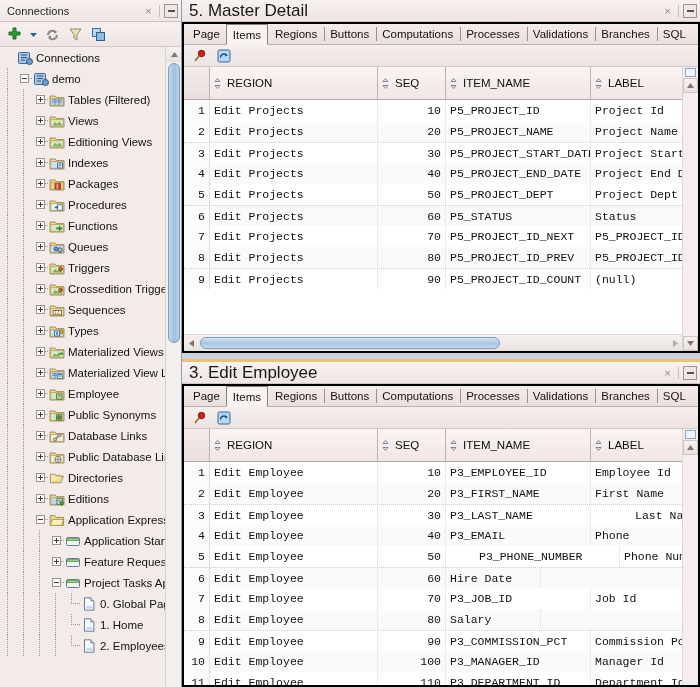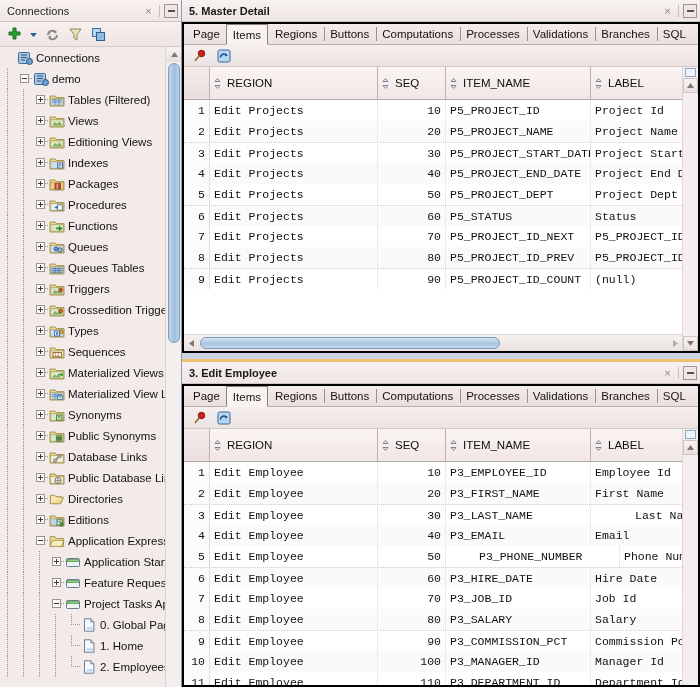--- a/index.html
+++ b/index.html
@@ -135,21 +135,21 @@
     background: #f2eae9;
     display: flex; flex-direction: column;
     overflow: hidden;
   }
   .pane-title {
     height: 22px; min-height:22px;
     background: linear-gradient(#f7f1f0,#eee5e4);
     display:flex; align-items:center; position:relative;
     border-bottom: 1px solid #cfc4c3;
   }
-  .pane-title .pane-title-text { padding-left: 7px; font-size:11px; color:#191715;font-weight:bold; }
+  .pane-title .pane-title-text { padding-left: 7px; font-size:17px; color:#191715; }
   .pane-body {
     flex:1; display:flex; flex-direction:column;
     border: 2px solid #000; border-top: 2px solid #000;
     background:#fff; overflow:hidden;
   }
   .tabbar {
     height: 21px; min-height:21px;
     background: linear-gradient(#f4ecea,#eae0de);
     display:flex; align-items:stretch; padding-left: 2px;
     border-bottom: 1px solid #b9adab;
@@ -453,36 +453,20 @@
           <div class="trow">
             <span class="guide dash"></span>
             <span class="guide dash"></span>
             <span class="exp">
               <span class="bx plus"></span>
               <span class="tail"></span>
             </span>
             <span class="ico">
               <svg width="16" height="16" viewBox="0 0 16 16">
                 <path d="M1 4h5l1.4 1.6H15V14H1z" fill="#f0d98c" stroke="#9a8a46" stroke-width=".9"></path>
-                <path d="M1.6 6.6h12.8V13.4H1.6z" fill="#b9d3ee" stroke="#a8974f" stroke-width=".7"></path>
-                <path d="M2.4 8.6h11.2M2.4 10.4h11.2M2.4 12.2h11.2M6 7.2v6M10 7.2v6" stroke="#436f9c" stroke-width=".8"></path>
-              </svg>
-            </span>
-            <span class="tlabel">Queues Tables</span>
-          </div>
-          <div class="trow">
-            <span class="guide dash"></span>
-            <span class="guide dash"></span>
-            <span class="exp">
-              <span class="bx plus"></span>
-              <span class="tail"></span>
-            </span>
-            <span class="ico">
-              <svg width="16" height="16" viewBox="0 0 16 16">
-                <path d="M1 4h5l1.4 1.6H15V14H1z" fill="#f0d98c" stroke="#9a8a46" stroke-width=".9"></path>
                 <path d="M1.6 6.6h12.8V13.4H1.6z" fill="#d6e8c9" stroke="#a8974f" stroke-width=".7"></path>
                 <path d="M3.2 12.6l3-3.6 2.2 2 2-2.6 3.2 4.2z" fill="#7fae63"></path>
                 <circle cx="11.6" cy="9" r="1.8" fill="#e3602a" stroke="#9a3c14"></circle>
               </svg>
             </span>
             <span class="tlabel">Triggers</span>
           </div>
           <div class="trow">
             <span class="guide dash"></span>
             <span class="guide dash"></span>
@@ -492,20 +476,37 @@
             </span>
             <span class="ico">
               <svg width="16" height="16" viewBox="0 0 16 16">
                 <path d="M1 4h5l1.4 1.6H15V14H1z" fill="#f0d98c" stroke="#9a8a46" stroke-width=".9"></path>
                 <path d="M1.6 6.6h12.8V13.4H1.6z" fill="#d6e8c9" stroke="#a8974f" stroke-width=".7"></path>
                 <path d="M3.2 12.6l3-3.6 2.2 2 2-2.6 3.2 4.2z" fill="#7fae63"></path>
                 <circle cx="11.6" cy="9" r="1.8" fill="#e3602a" stroke="#9a3c14"></circle>
               </svg>
             </span>
             <span class="tlabel">Crossedition Triggers</span>
+          </div>
+          <div class="trow">
+            <span class="guide dash"></span>
+            <span class="guide dash"></span>
+            <span class="exp">
+              <span class="bx plus"></span>
+              <span class="tail"></span>
+            </span>
+            <span class="ico">
+              <svg width="16" height="16" viewBox="0 0 16 16">
+                <path d="M1 4h5l1.4 1.6H15V14H1z" fill="#f0d98c" stroke="#9a8a46" stroke-width=".9"></path>
+                <path d="M1.6 6.6h12.8V13.4H1.6z" fill="#f2e7c9" stroke="#a8974f" stroke-width=".7"></path>
+                <rect x="4" y="8.4" width="8.4" height="4.4" fill="#fff" stroke="#8a6a2a"></rect>
+                <text x="5" y="12.2" font-size="4.6" fill="#b4362a" font-family="monospace">12</text>
+              </svg>
+            </span>
+            <span class="tlabel">Sequences</span>
           </div>
           <div class="trow">
             <span class="guide dash"></span>
             <span class="guide dash"></span>
             <span class="exp">
               <span class="bx plus"></span>
               <span class="tail"></span>
             </span>
             <span class="ico">
               <svg width="16" height="16" viewBox="0 0 16 16">
@@ -521,37 +522,20 @@
           <div class="trow">
             <span class="guide dash"></span>
             <span class="guide dash"></span>
             <span class="exp">
               <span class="bx plus"></span>
               <span class="tail"></span>
             </span>
             <span class="ico">
               <svg width="16" height="16" viewBox="0 0 16 16">
                 <path d="M1 4h5l1.4 1.6H15V14H1z" fill="#f0d98c" stroke="#9a8a46" stroke-width=".9"></path>
-                <path d="M1.6 6.6h12.8V13.4H1.6z" fill="#f2e7c9" stroke="#a8974f" stroke-width=".7"></path>
-                <rect x="4" y="8.4" width="8.4" height="4.4" fill="#fff" stroke="#8a6a2a"></rect>
-                <text x="5" y="12.2" font-size="4.6" fill="#b4362a" font-family="monospace">12</text>
-              </svg>
-            </span>
-            <span class="tlabel">Sequences</span>
-          </div>
-          <div class="trow">
-            <span class="guide dash"></span>
-            <span class="guide dash"></span>
-            <span class="exp">
-              <span class="bx plus"></span>
-              <span class="tail"></span>
-            </span>
-            <span class="ico">
-              <svg width="16" height="16" viewBox="0 0 16 16">
-                <path d="M1 4h5l1.4 1.6H15V14H1z" fill="#f0d98c" stroke="#9a8a46" stroke-width=".9"></path>
                 <path d="M1.6 6.6h12.8V13.4H1.6z" fill="#d7e9c8" stroke="#a8974f" stroke-width=".7"></path>
                 <path d="M3 12.6l2.6-3.2 1.9 1.7 1.7-2.2 2.6 3.7z" fill="#7fae63"></path>
                 <path d="M9.6 9.6h3.6" stroke="#2f9e35" stroke-width="1.6"></path>
                 <path d="M12 7.8l2.6 1.9-2.6 1.9z" fill="#2f9e35"></path>
               </svg>
             </span>
             <span class="tlabel">Materialized Views</span>
           </div>
           <div class="trow">
             <span class="guide dash"></span>
@@ -579,21 +563,21 @@
               <span class="tail"></span>
             </span>
             <span class="ico">
               <svg width="16" height="16" viewBox="0 0 16 16">
                 <path d="M1 4h5l1.4 1.6H15V14H1z" fill="#f0d98c" stroke="#9a8a46" stroke-width=".9"></path>
                 <path d="M1.6 6.6h12.8V13.4H1.6z" fill="#d7e9c8" stroke="#a8974f" stroke-width=".7"></path>
                 <rect x="7.6" y="8" width="5.4" height="5.2" fill="#cfe8bd" stroke="#4e7a3a"></rect>
                 <path d="M9 9.4h2.6M9 10.8h2.6" stroke="#4e7a3a" stroke-width=".7"></path>
               </svg>
             </span>
-            <span class="tlabel">Synonyms</span>
+            <span class="tlabel">Employee</span>
           </div>
           <div class="trow">
             <span class="guide dash"></span>
             <span class="guide dash"></span>
             <span class="exp">
               <span class="bx plus"></span>
               <span class="tail"></span>
             </span>
             <span class="ico">
               <svg width="16" height="16" viewBox="0 0 16 16">
@@ -1111,48 +1095,46 @@
                   <div class="cell bl" style="width:168px;flex:0 0 168px;">Edit Employee</div>
                   <div class="cell bl num" style="width:68px;flex:0 0 68px;">30</div>
                   <div class="cell bl" style="width:145px;flex:0 0 145px;">P3_LAST_NAME</div>
                   <div class="cell bl" style="width:95px;flex:0 0 95px;margin-left:40px;">Last Name</div>
                 </div>
                 <div class="grow alt">
                   <div class="cell rn" style="width:26px;flex:0 0 26px;">4</div>
                   <div class="cell bl" style="width:168px;flex:0 0 168px;">Edit Employee</div>
                   <div class="cell bl num" style="width:68px;flex:0 0 68px;">40</div>
                   <div class="cell bl" style="width:145px;flex:0 0 145px;">P3_EMAIL</div>
-                  <div class="cell bl" style="width:95px;flex:0 0 95px;">Email</div>
+                  <div class="cell bl" style="width:95px;flex:0 0 95px;">Phone</div>
                 </div>
                 <div class="grow">
                   <div class="cell rn" style="width:26px;flex:0 0 26px;">5</div>
                   <div class="cell bl" style="width:168px;flex:0 0 168px;">Edit Employee</div>
                   <div class="cell bl num" style="width:68px;flex:0 0 68px;">50</div>
                   <div class="cell bl" style="width:145px;flex:0 0 145px;margin-left:29px;">P3_PHONE_NUMBER</div>
                   <div class="cell bl" style="width:95px;flex:0 0 95px;">Phone Number</div>
                 </div>
                 <div class="grow alt dashed">
                   <div class="cell rn" style="width:26px;flex:0 0 26px;">6</div>
                   <div class="cell bl" style="width:168px;flex:0 0 168px;">Edit Employee</div>
                   <div class="cell bl num" style="width:68px;flex:0 0 68px;">60</div>
-                  <div class="cell bl" style="width:145px;flex:0 0 145px;">P3_HIRE_DATE</div>
                   <div class="cell bl" style="width:95px;flex:0 0 95px;">Hire Date</div>
                 </div>
                 <div class="grow">
                   <div class="cell rn" style="width:26px;flex:0 0 26px;">7</div>
                   <div class="cell bl" style="width:168px;flex:0 0 168px;">Edit Employee</div>
                   <div class="cell bl num" style="width:68px;flex:0 0 68px;">70</div>
                   <div class="cell bl" style="width:145px;flex:0 0 145px;">P3_JOB_ID</div>
                   <div class="cell bl" style="width:95px;flex:0 0 95px;">Job Id</div>
                 </div>
                 <div class="grow alt">
                   <div class="cell rn" style="width:26px;flex:0 0 26px;">8</div>
                   <div class="cell bl" style="width:168px;flex:0 0 168px;">Edit Employee</div>
                   <div class="cell bl num" style="width:68px;flex:0 0 68px;">80</div>
-                  <div class="cell bl" style="width:145px;flex:0 0 145px;">P3_SALARY</div>
                   <div class="cell bl" style="width:95px;flex:0 0 95px;">Salary</div>
                 </div>
                 <div class="grow dashed">
                   <div class="cell rn" style="width:26px;flex:0 0 26px;">9</div>
                   <div class="cell bl" style="width:168px;flex:0 0 168px;">Edit Employee</div>
                   <div class="cell bl num" style="width:68px;flex:0 0 68px;">90</div>
                   <div class="cell bl" style="width:145px;flex:0 0 145px;">P3_COMMISSION_PCT</div>
                   <div class="cell bl" style="width:95px;flex:0 0 95px;">Commission Pc</div>
                 </div>
                 <div class="grow alt">

